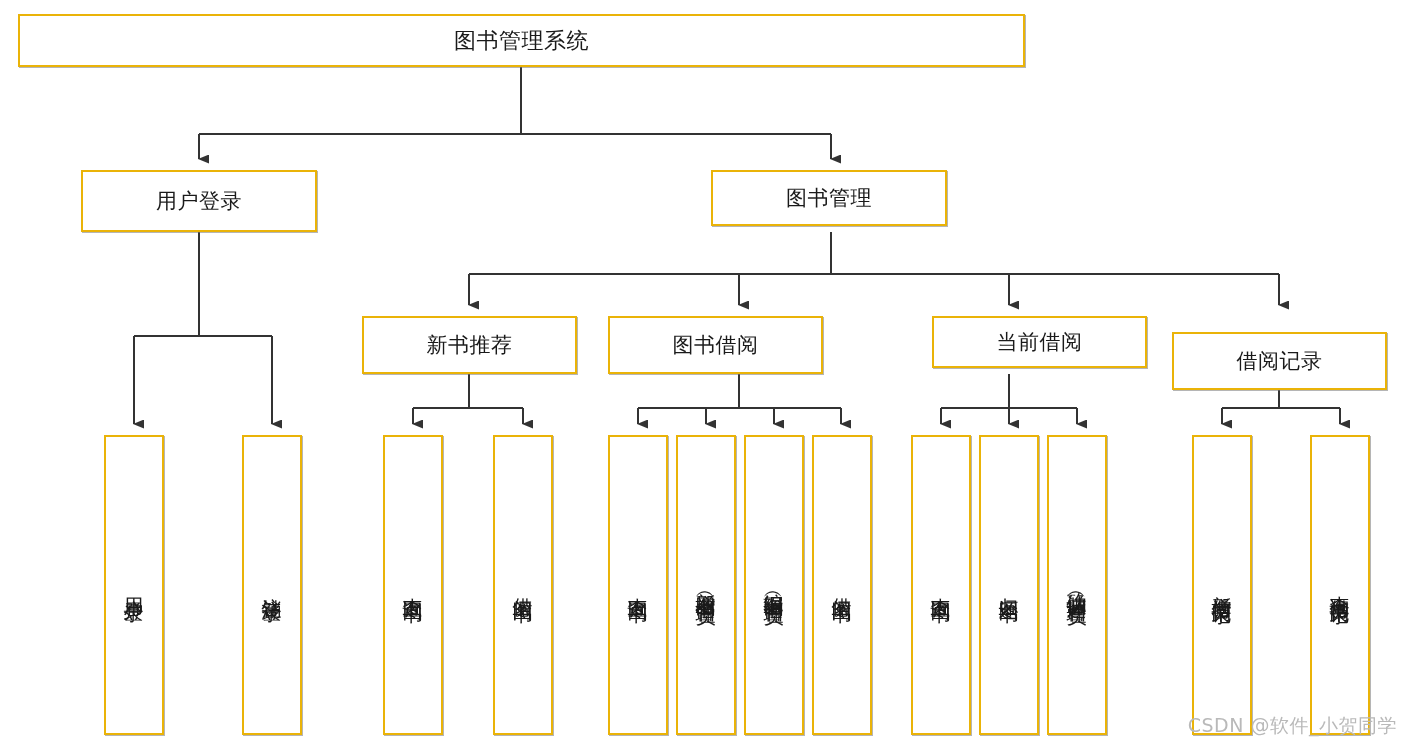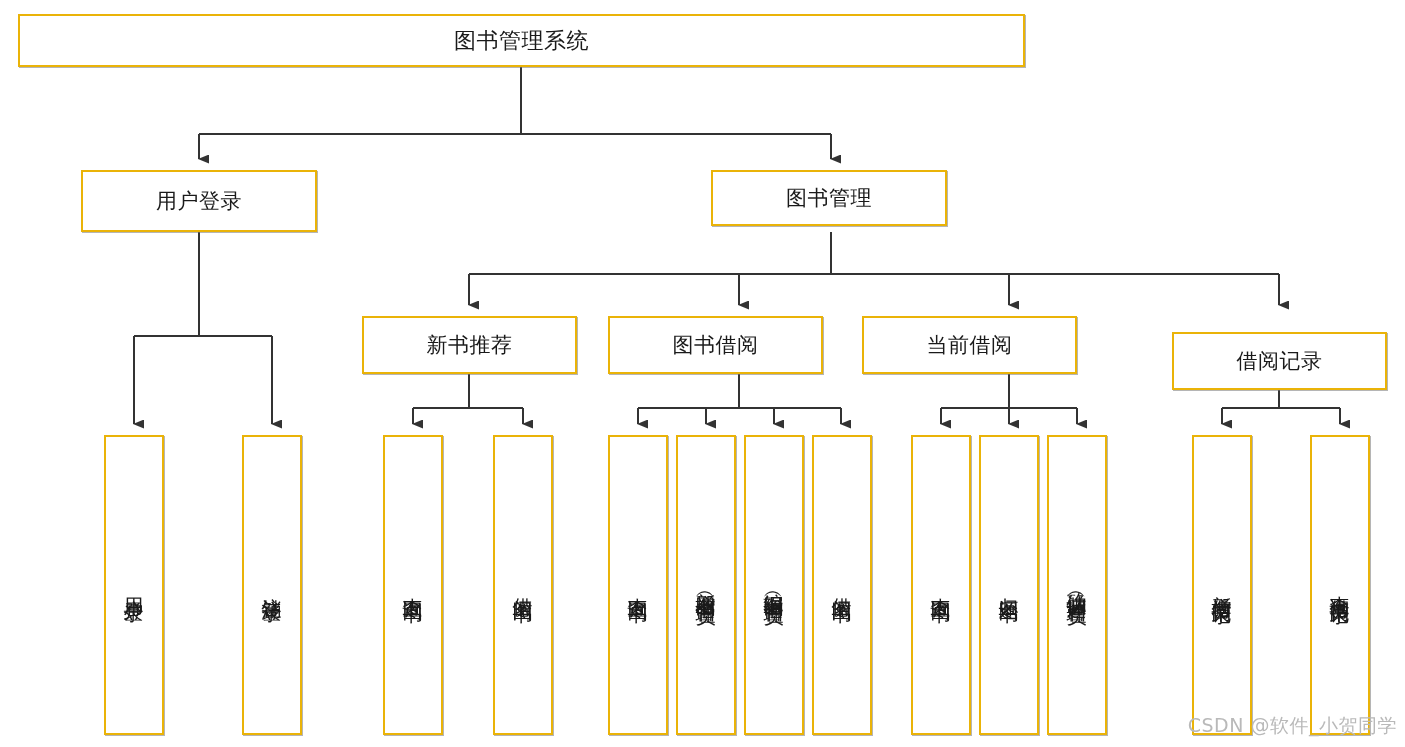--- a/index.html
+++ b/index.html
@@ -133,21 +133,21 @@
   <div class="node-box" style="left:711px; top:170px; width:236px; height:56px;">
     <span class="node-label">图书管理</span>
   </div>
 
   <div class="node-box" style="left:362px; top:316px; width:215px; height:58px;">
     <span class="node-label">新书推荐</span>
   </div>
   <div class="node-box" style="left:608px; top:316px; width:215px; height:58px;">
     <span class="node-label">图书借阅</span>
   </div>
-  <div class="node-box" style="left:862px; top:316px; width:215px; height:58px;">
+  <div class="node-box" style="left:932px; top:316px; width:215px; height:52px;">
     <span class="node-label">当前借阅</span>
   </div>
   <div class="node-box" style="left:1172px; top:316px; width:215px; height:58px;margin-top:16px;">
     <span class="node-label">借阅记录</span>
   </div>
 
   <div class="node-box vertical" style="left:104px; top:435px; width:60px; height:300px;">
     <span class="node-label">用户登录</span>
   </div>
   <div class="node-box vertical" style="left:242px; top:435px; width:60px; height:300px;">

